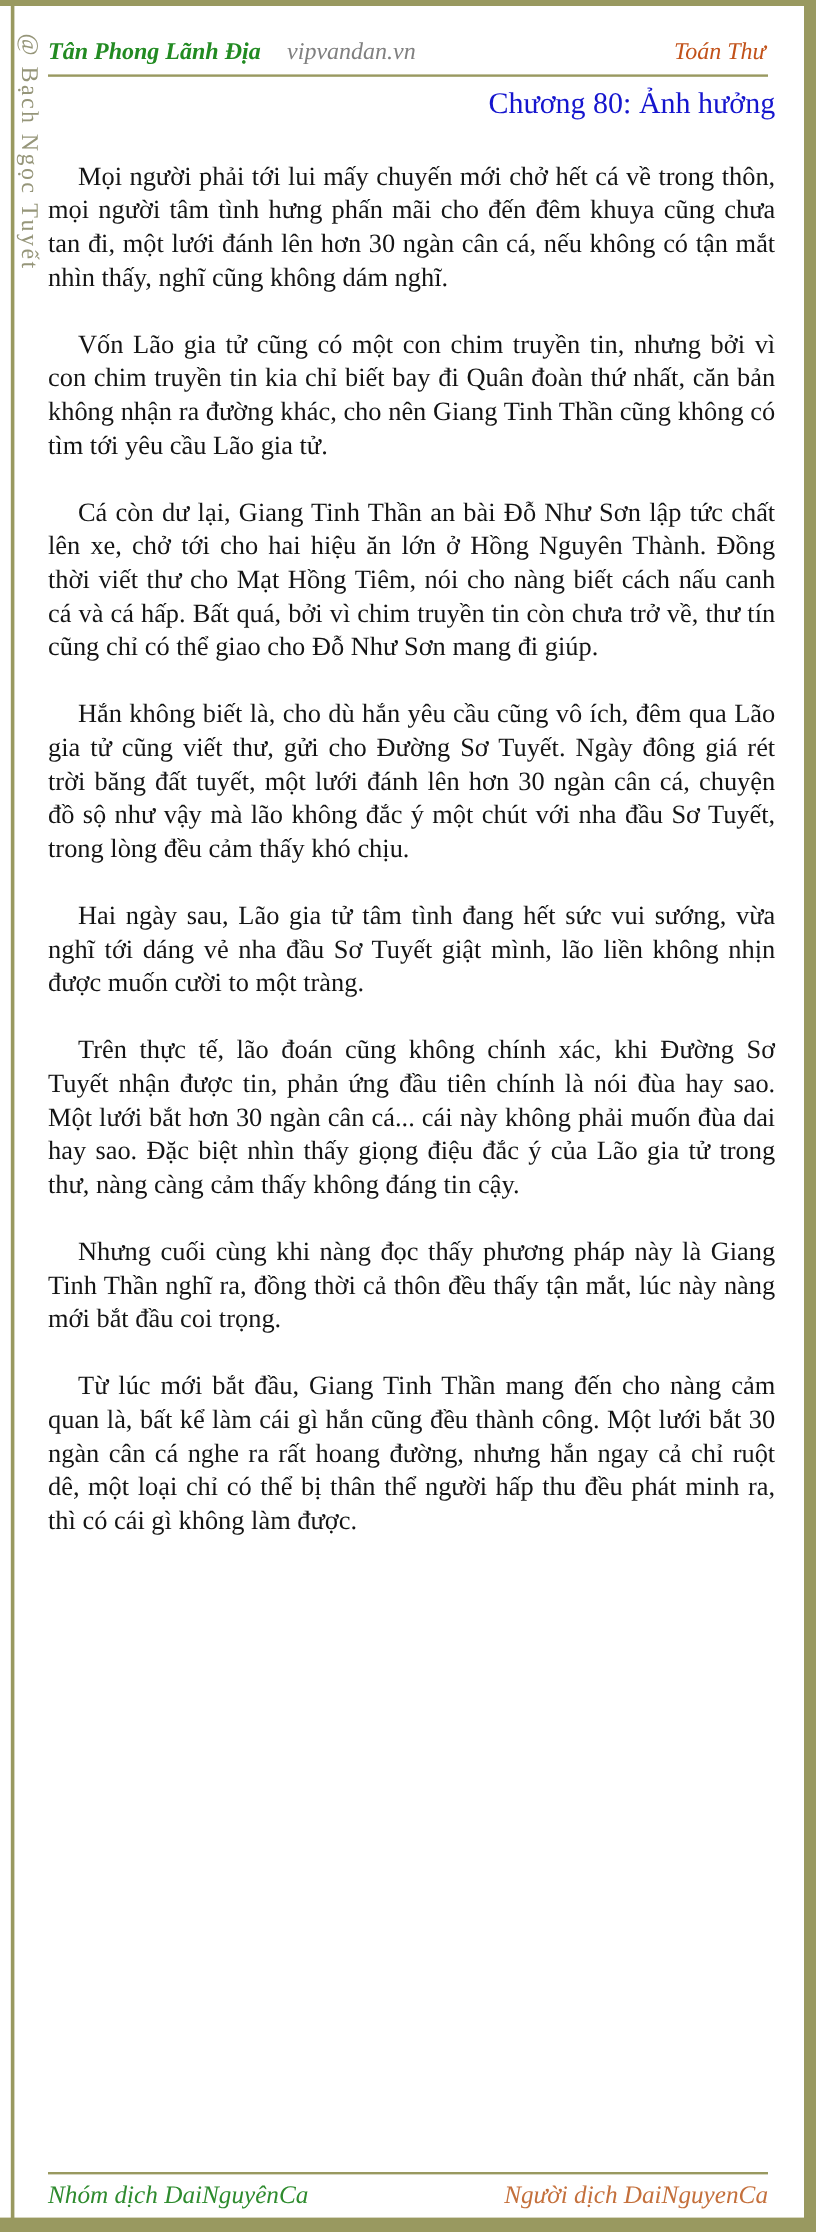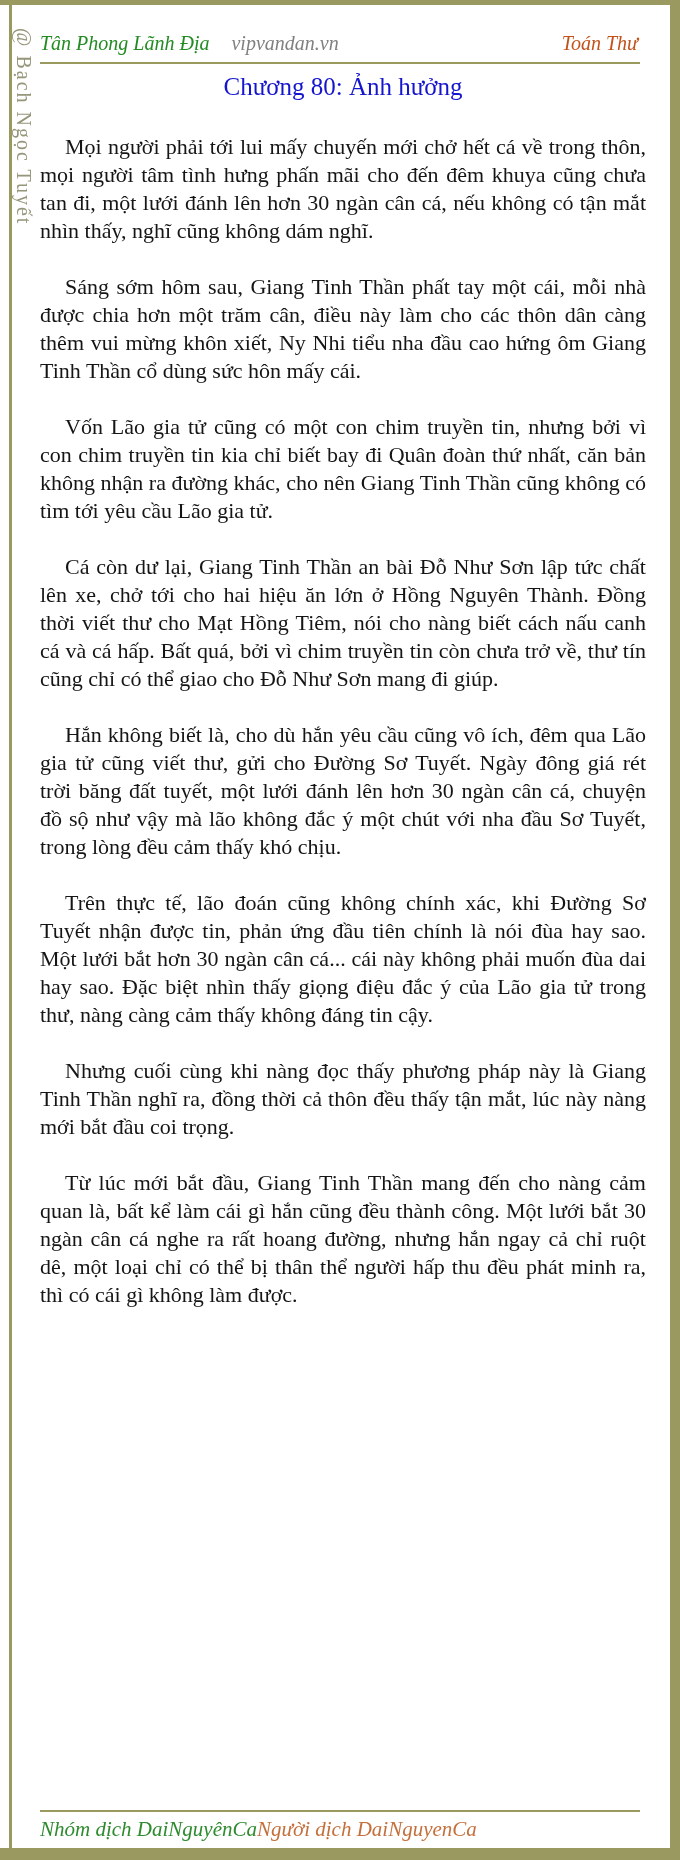--- a/index.html
+++ b/index.html
@@ -26,43 +26,43 @@
   
   .content{
     position:absolute;top:5px;bottom:12px;left:40px;width:606px;
     display:flex;flex-direction:column;
   }
   .header-row{
     display:flex;align-items:baseline;
     margin-top:7px;
     font-style:italic;font-size:20px;
   }
-  .book-title{color:#228B22;}
+  .book-title{color:#228B22;font-weight:bold;}
   .site-name{color:#808080;margin-left:22px;margin-top:20px;}
   .section-name{color:#C2521A;margin-left:auto;margin-right:8px;}
   .header-rule{height:2px;background:#999960;margin-top:7px;margin-right:6px;border:0;}
   .chapter-title{
-    text-align:center;
+    text-align:right;
     color:#1515CE;
     font-size:25px;
     margin:9px 0 4px 0;
     font-weight:normal;
   }
   .paragraphs{flex:1;overflow:hidden;}
   .paragraphs p{
     font-size:22px;
     line-height:28px;
     color:#151515;
     text-align:justify;
     text-indent:25px;
     margin:28px 0 0 0;
   }
   .footer-rule{height:2px;background:#999960;margin:14px 6px 0 0;border:0;}
   .footer-row{
-    display:flex;
+    display:flex;justify-content:space-between;
     font-style:italic;font-size:21px;
     margin:5px 6px 6px 0;
   }
   .footer-left{color:#2E8B2E;}
   .footer-right{color:#C4703C;}
 </style>
 </head>
 <body>
 
 <div class="page">
@@ -81,24 +81,24 @@
       <span class="site-name">vipvandan.vn</span>
       <span class="section-name">Toán Thư</span>
     </div>
 
     <div class="header-rule"></div>
 
     <h1 class="chapter-title">Chương 80: Ảnh hưởng</h1>
 
     <div class="paragraphs">
       <p>Mọi người phải tới lui mấy chuyến mới chở hết cá về trong thôn, mọi người tâm tình hưng phấn mãi cho đến đêm khuya cũng chưa tan đi, một lưới đánh lên hơn 30 ngàn cân cá, nếu không có tận mắt nhìn thấy, nghĩ cũng không dám nghĩ.</p>
-      <p>Sáng sớm hôm sau, Giang Tinh Thần phất tay một cái, mỗi nhà được chia hơn một trăm cân, điều này làm cho các thôn dân càng thêm vui mừng khôn xiết, Ny Nhi tiểu nha đầu cao hứng ôm Giang Tinh Thần cổ dùng sức hôn mấy cái.</p>
       <p>Vốn Lão gia tử cũng có một con chim truyền tin, nhưng bởi vì con chim truyền tin kia chỉ biết bay đi Quân đoàn thứ nhất, căn bản không nhận ra đường khác, cho nên Giang Tinh Thần cũng không có tìm tới yêu cầu Lão gia tử.</p>
       <p>Cá còn dư lại, Giang Tinh Thần an bài Đỗ Như Sơn lập tức chất lên xe, chở tới cho hai hiệu ăn lớn ở Hồng Nguyên Thành. Đồng thời viết thư cho Mạt Hồng Tiêm, nói cho nàng biết cách nấu canh cá và cá hấp. Bất quá, bởi vì chim truyền tin còn chưa trở về, thư tín cũng chỉ có thể giao cho Đỗ Như Sơn mang đi giúp.</p>
       <p>Hắn không biết là, cho dù hắn yêu cầu cũng vô ích, đêm qua Lão gia tử cũng viết thư, gửi cho Đường Sơ Tuyết. Ngày đông giá rét trời băng đất tuyết, một lưới đánh lên hơn 30 ngàn cân cá, chuyện đồ sộ như vậy mà lão không đắc ý một chút với nha đầu Sơ Tuyết, trong lòng đều cảm thấy khó chịu.</p>
+      <p>Hai ngày sau, Lão gia tử tâm tình đang hết sức vui sướng, vừa nghĩ tới dáng vẻ nha đầu Sơ Tuyết giật mình, lão liền không nhịn được muốn cười to một tràng.</p>
       <p>Trên thực tế, lão đoán cũng không chính xác, khi Đường Sơ Tuyết nhận được tin, phản ứng đầu tiên chính là nói đùa hay sao. Một lưới bắt hơn 30 ngàn cân cá... cái này không phải muốn đùa dai hay sao. Đặc biệt nhìn thấy giọng điệu đắc ý của Lão gia tử trong thư, nàng càng cảm thấy không đáng tin cậy.</p>
       <p>Nhưng cuối cùng khi nàng đọc thấy phương pháp này là Giang Tinh Thần nghĩ ra, đồng thời cả thôn đều thấy tận mắt, lúc này nàng mới bắt đầu coi trọng.</p>
       <p>Từ lúc mới bắt đầu, Giang Tinh Thần mang đến cho nàng cảm quan là, bất kể làm cái gì hắn cũng đều thành công. Một lưới bắt 30 ngàn cân cá nghe ra rất hoang đường, nhưng hắn ngay cả chỉ ruột dê, một loại chỉ có thể bị thân thể người hấp thu đều phát minh ra, thì có cái gì không làm được.</p>
     </div>
 
     <div class="footer-rule"></div>
 
     <div class="footer-row">
       <span class="footer-left">Nhóm dịch DaiNguyênCa</span>
       <span class="footer-right">Người dịch DaiNguyenCa</span>

